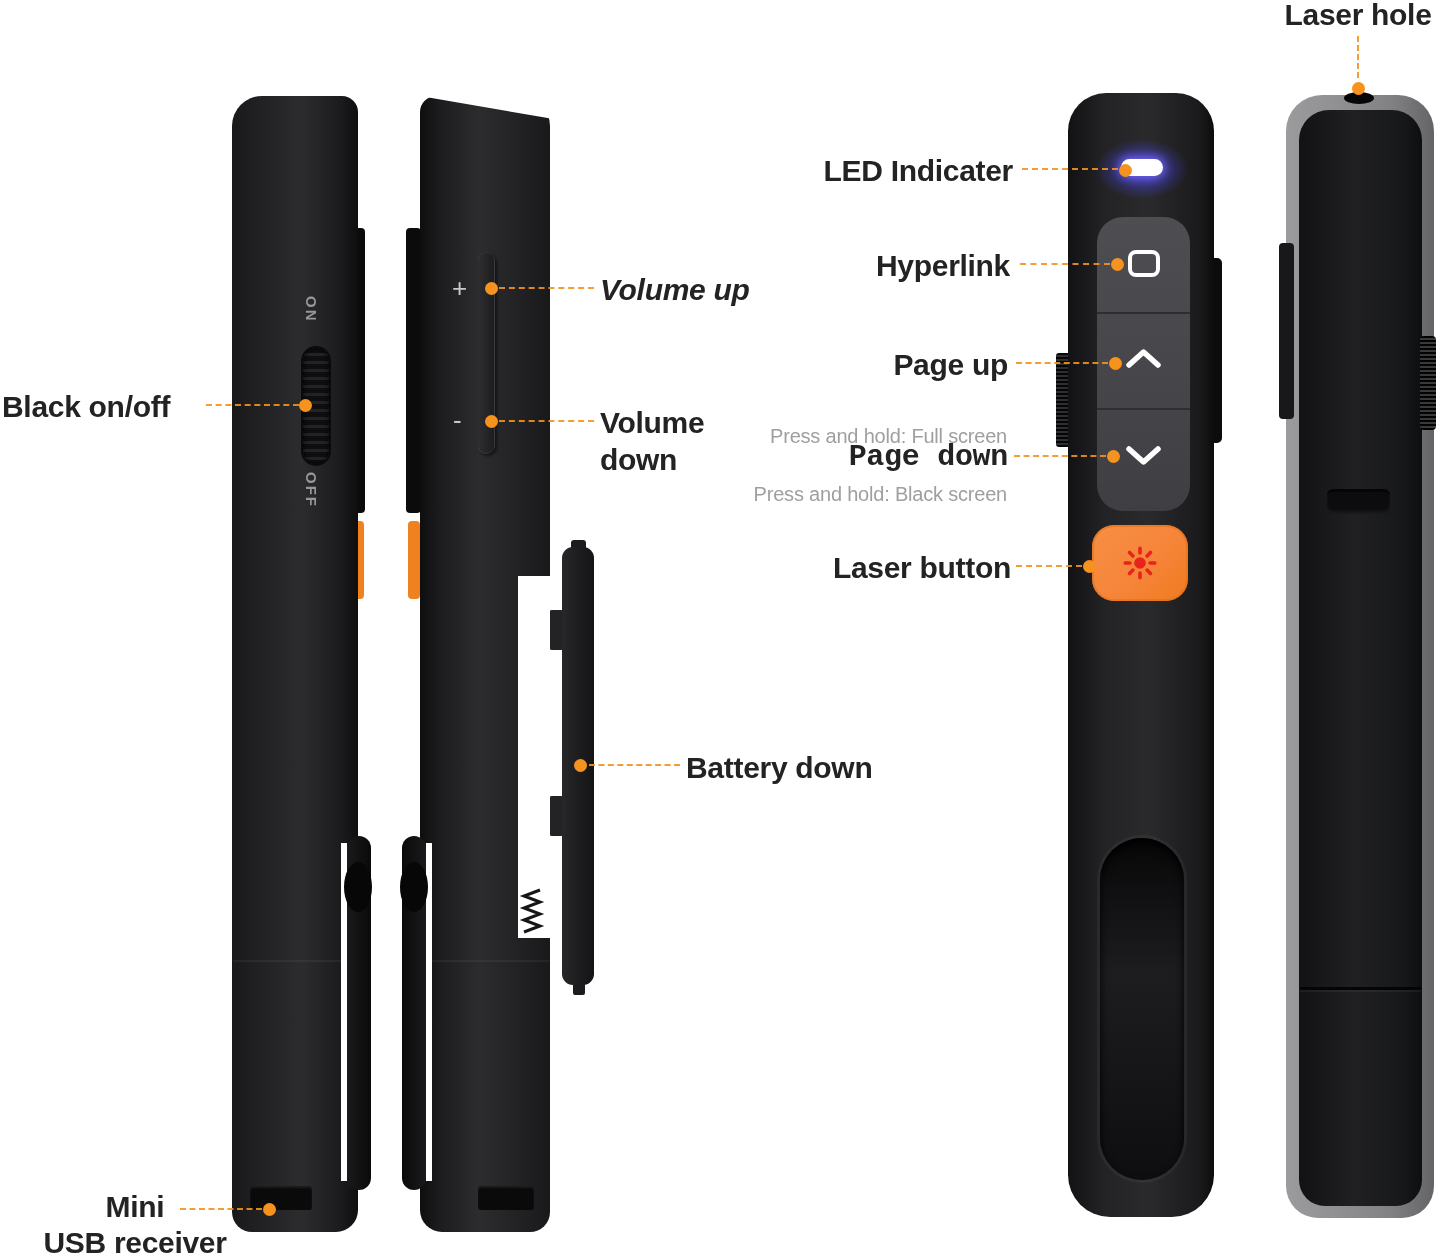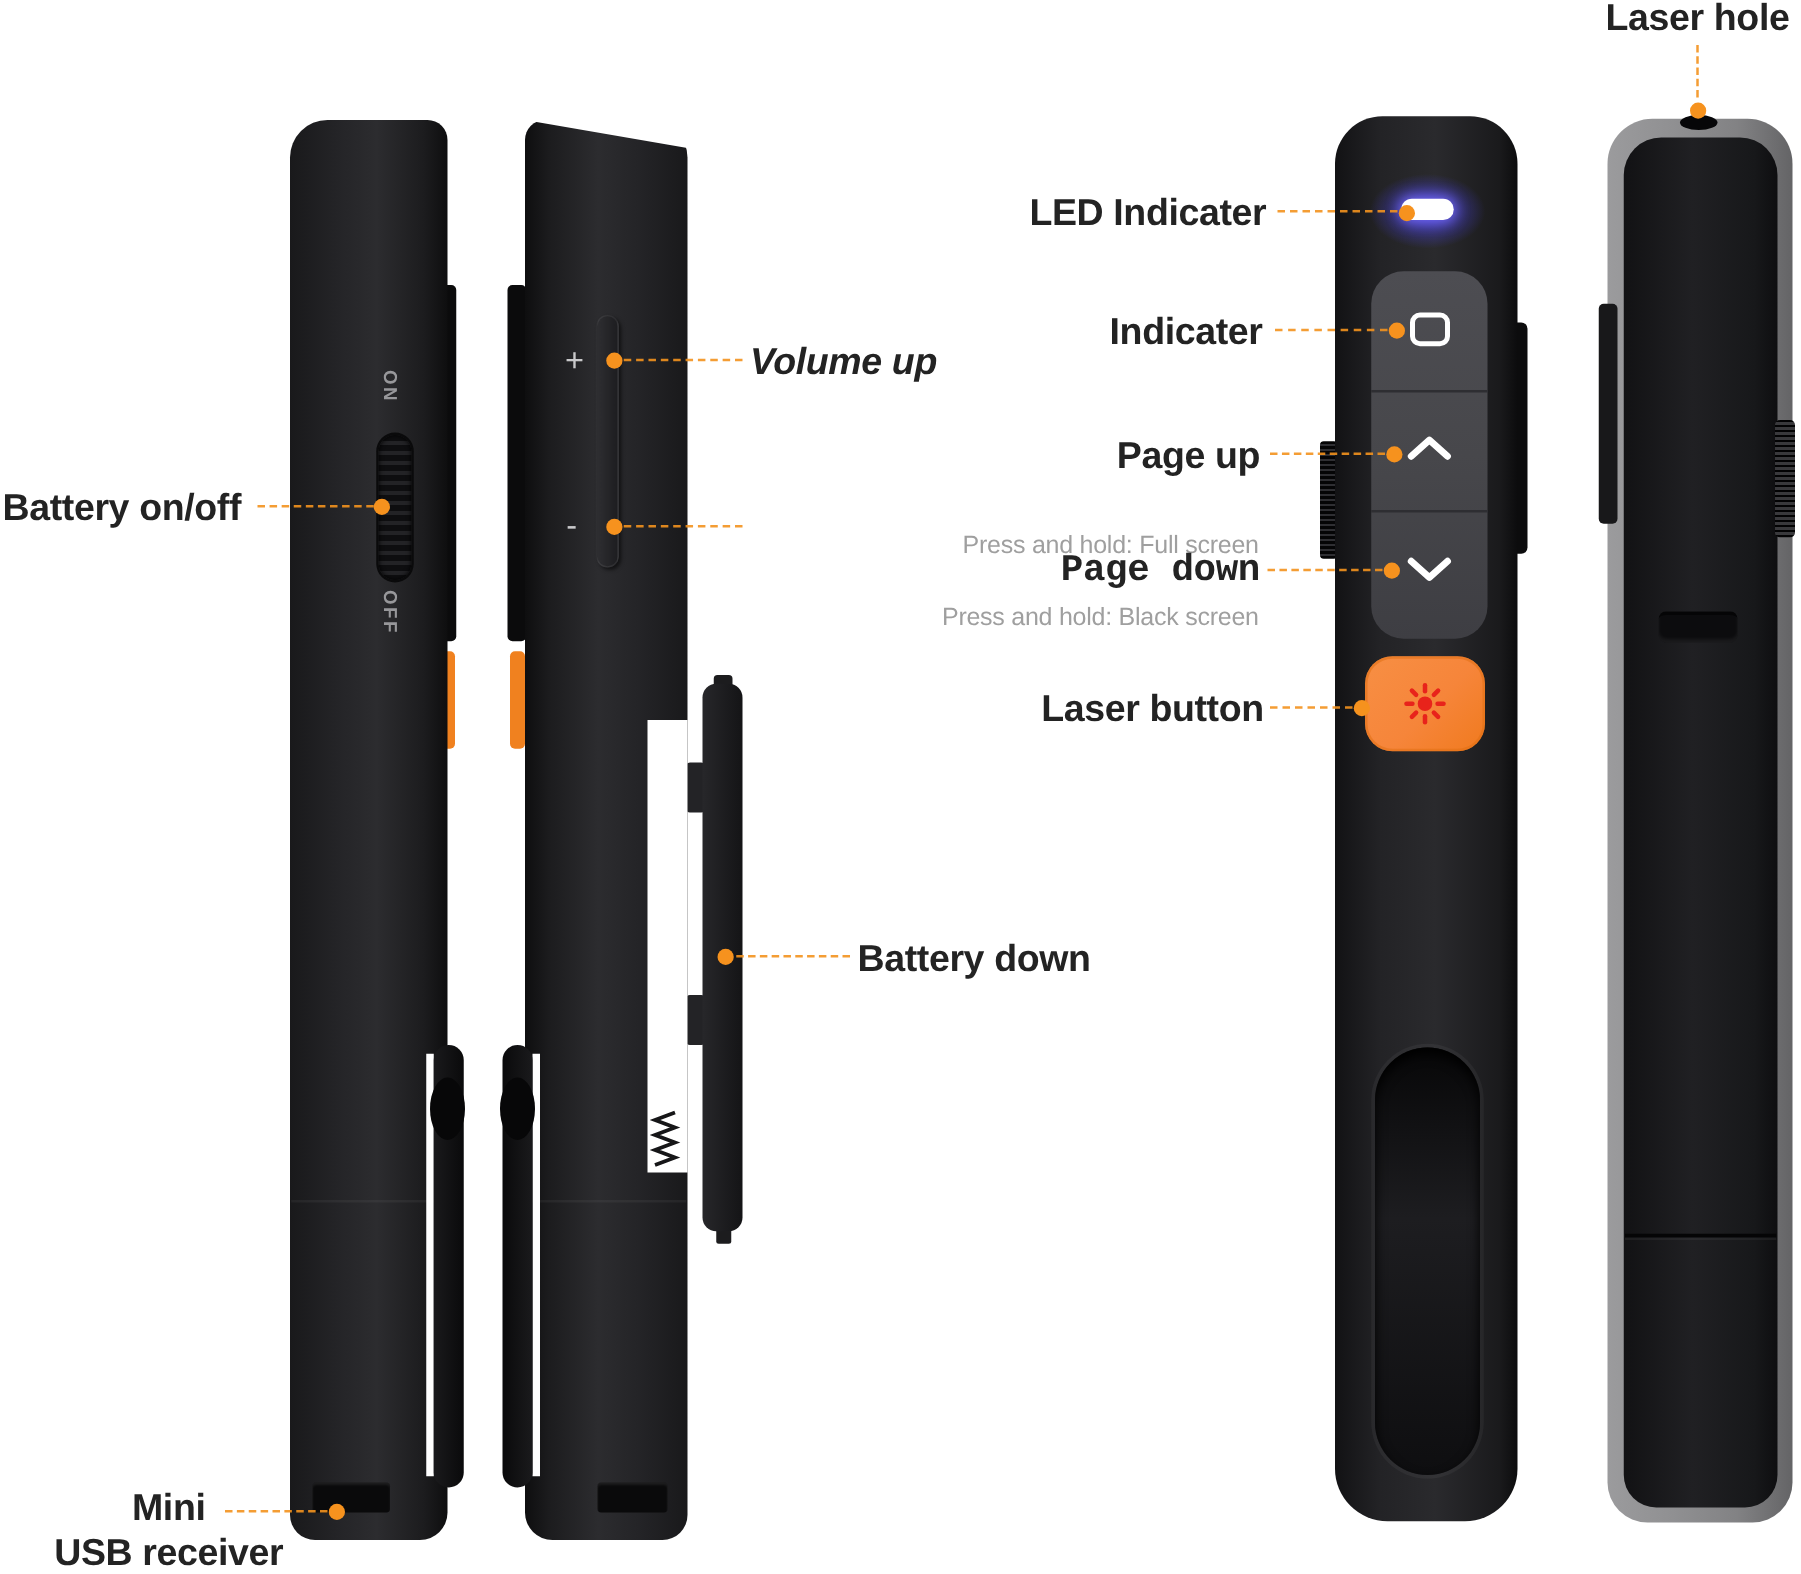--- a/index.html
+++ b/index.html
@@ -264,46 +264,47 @@
   </div>
 
   <div id="lbl-laser-hole" class="lbl">Laser hole</div>
   <div id="ld-laser-hole" class="leader-v"></div>
   <div id="dt-laser-hole" class="dot"></div>
 
   <div id="lbl-led" class="lbl right">LED Indicater</div>
   <div id="ld-led" class="leader"></div>
   <div id="dt-led" class="dot"></div>
 
-  <div id="lbl-hyperlink" class="lbl right">Indicater</div>
+  <div id="lbl-hyperlink" class="lbl right">Hyperlink</div>
   <div id="ld-hyperlink" class="leader"></div>
   <div id="dt-hyperlink" class="dot"></div>
 
   <div id="lbl-pageup" class="lbl right">Page up</div>
   <div id="sub-pageup" class="sub">Press and hold: Full screen</div>
   <div id="ld-pageup" class="leader"></div>
   <div id="dt-pageup" class="dot"></div>
 
   <div id="lbl-pagedown" class="lbl right">Page down</div>
   <div id="sub-pagedown" class="sub">Press and hold: Black screen</div>
   <div id="ld-pagedown" class="leader"></div>
   <div id="dt-pagedown" class="dot"></div>
 
   <div id="lbl-laserbtn" class="lbl right">Laser button</div>
   <div id="ld-laserbtn" class="leader"></div>
   <div id="dt-laserbtn" class="dot"></div>
 
-  <div id="lbl-switch" class="lbl">Battery on/off</div>
+  <div id="lbl-switch" class="lbl">Black on/off</div>
   <div id="ld-switch" class="leader"></div>
   <div id="dt-switch" class="dot"></div>
 
   <div id="lbl-volup" class="lbl">Volume up</div>
   <div id="ld-volup" class="leader"></div>
   <div id="dt-volup" class="dot"></div>
 
+  <div id="lbl-voldown" class="lbl">Volume down</div>
   <div id="ld-voldown" class="leader"></div>
   <div id="dt-voldown" class="dot"></div>
 
   <div id="lbl-battery" class="lbl">Battery down</div>
   <div id="ld-battery" class="leader"></div>
   <div id="dt-battery" class="dot"></div>
 
   <div id="lbl-usb" class="lbl">
     <span style="position:static;display:block;text-align:center;">Mini</span>
     <span style="position:static;display:block;">USB receiver</span>

